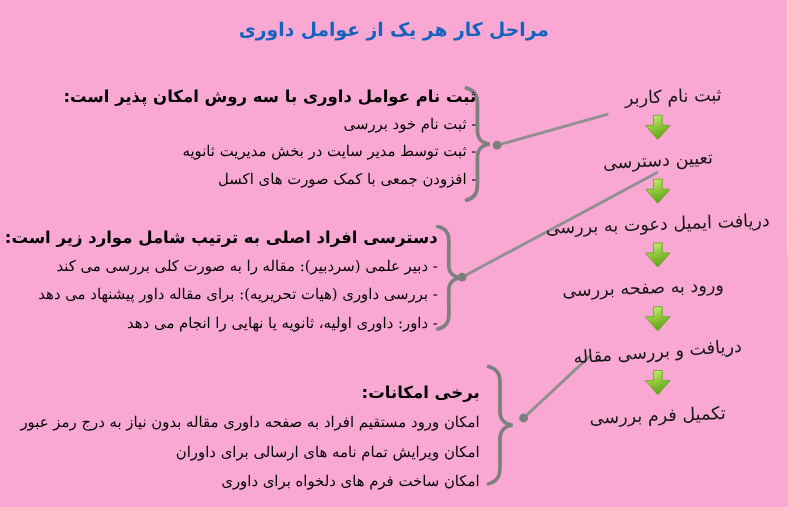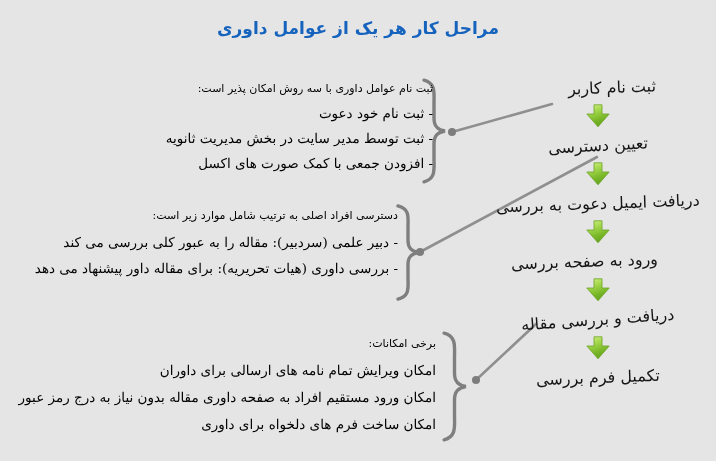--- a/index.html
+++ b/index.html
@@ -1,19 +1,19 @@
 <!DOCTYPE html>
 <html lang="fa"><head>
 <meta charset="utf-8">
 <style>
   html,body{margin:0;padding:0;background:#ffffff;}
   .page{
     position:relative;
     width:716px;height:461px;
-    background:#e5e5e5;
+    background:#f9a8d4;
     overflow:hidden;
     font-family:"DejaVu Sans", sans-serif;
     color:#000;
   }
   
   .title{
     position:absolute;top:18px;left:0;width:100%;
     text-align:center;
     font-size:17px;font-weight:bold;
     color:#1663BE;
@@ -48,24 +48,24 @@
   .step6{transform:rotate(-2deg);}
   .arrowbox{height:28px;display:flex;align-items:center;justify-content:center;}
   
   .note{
     position:absolute;
     direction:rtl;text-align:right;
     font-family:"DejaVu Serif", serif;
     font-size:13.5px;line-height:25px;
     white-space:nowrap;
   }
-  .note-head{font-weight:normal;font-family:"DejaVu Sans", sans-serif;font-size:11px;}
+  .note-head{font-weight:bold;font-family:"DejaVu Sans", sans-serif;font-size:15px;}
   #note1{top:76px;right:283px;}
   #note2{top:203px;right:318px;line-height:26px;text-align:right;}
-  #note3{top:330px;right:280px;line-height:27px;}
+  #note3{top:344px;right:280px;line-height:27px;}
   .hiddendefs{position:absolute;width:0;height:0;overflow:hidden;}
 </style>
 </head>
 <body>
 
 <div class="page">
 
   <svg class="hiddendefs" aria-hidden="true">
     <defs>
       <linearGradient id="arrowGrad" x1="0" y1="0" x2="0.35" y2="1">
@@ -130,31 +130,32 @@
     <div class="arrowbox">
         <svg width="26" height="24">
           <use href="#downArrowSym"></use>
         </svg>
       </div>
     <div class="step step6">تکمیل فرم بررسی</div>
   </div>
 
   <div class="note" id="note1">
     <div class="note-head">ثبت نام عوامل داوری با سه روش امکان پذیر است:</div>
-    <div class="note-item">- ثبت نام خود دعوت</div>
+    <div class="note-item">- ثبت نام خود بررسی</div>
     <div class="note-item">- ثبت توسط مدیر سایت در بخش مدیریت ثانویه</div>
     <div class="note-item">- افزودن جمعی با کمک صورت های اکسل</div>
   </div>
 
   <div class="note" id="note2">
     <div class="note-head">دسترسی افراد اصلی به ترتیب شامل موارد زیر است:</div>
-    <div class="note-item">- دبیر علمی (سردبیر): مقاله را به عبور کلی بررسی می کند</div>
+    <div class="note-item">- دبیر علمی (سردبیر): مقاله را به صورت کلی بررسی می کند</div>
     <div class="note-item">- بررسی داوری (هیات تحریریه): برای مقاله داور پیشنهاد می دهد</div>
+    <div class="note-item">- داور: داوری اولیه، ثانویه یا نهایی را انجام می دهد</div>
   </div>
 
   <div class="note" id="note3">
     <div class="note-head">برخی امکانات:</div>
+    <div class="note-item">امکان ورود مستقیم افراد به صفحه داوری مقاله بدون نیاز به درج رمز عبور</div>
     <div class="note-item">امکان ویرایش تمام نامه های ارسالی برای داوران</div>
-    <div class="note-item">امکان ورود مستقیم افراد به صفحه داوری مقاله بدون نیاز به درج رمز عبور</div>
     <div class="note-item">امکان ساخت فرم های دلخواه برای داوری</div>
   </div>
 
 </div>
 
 </body></html>

